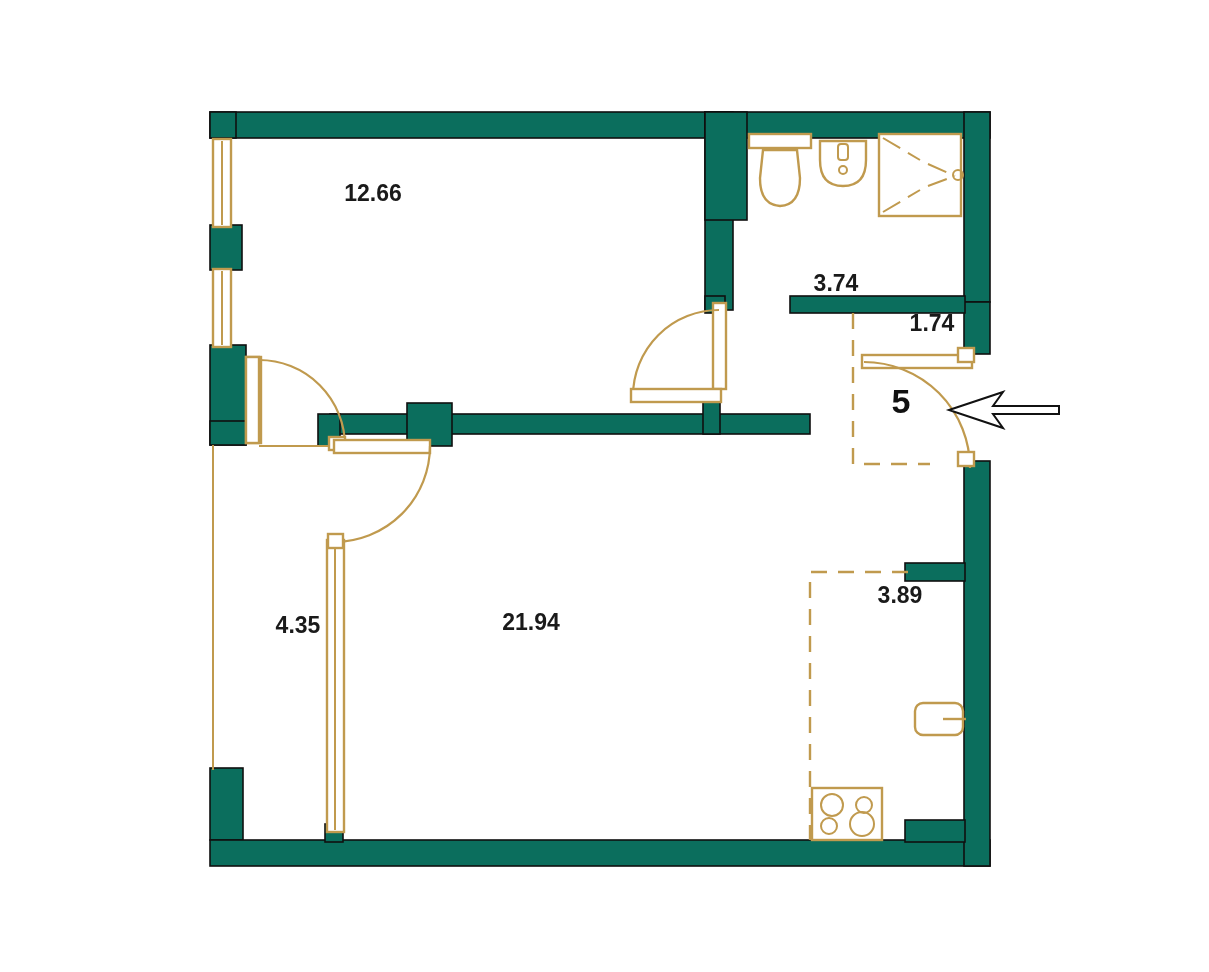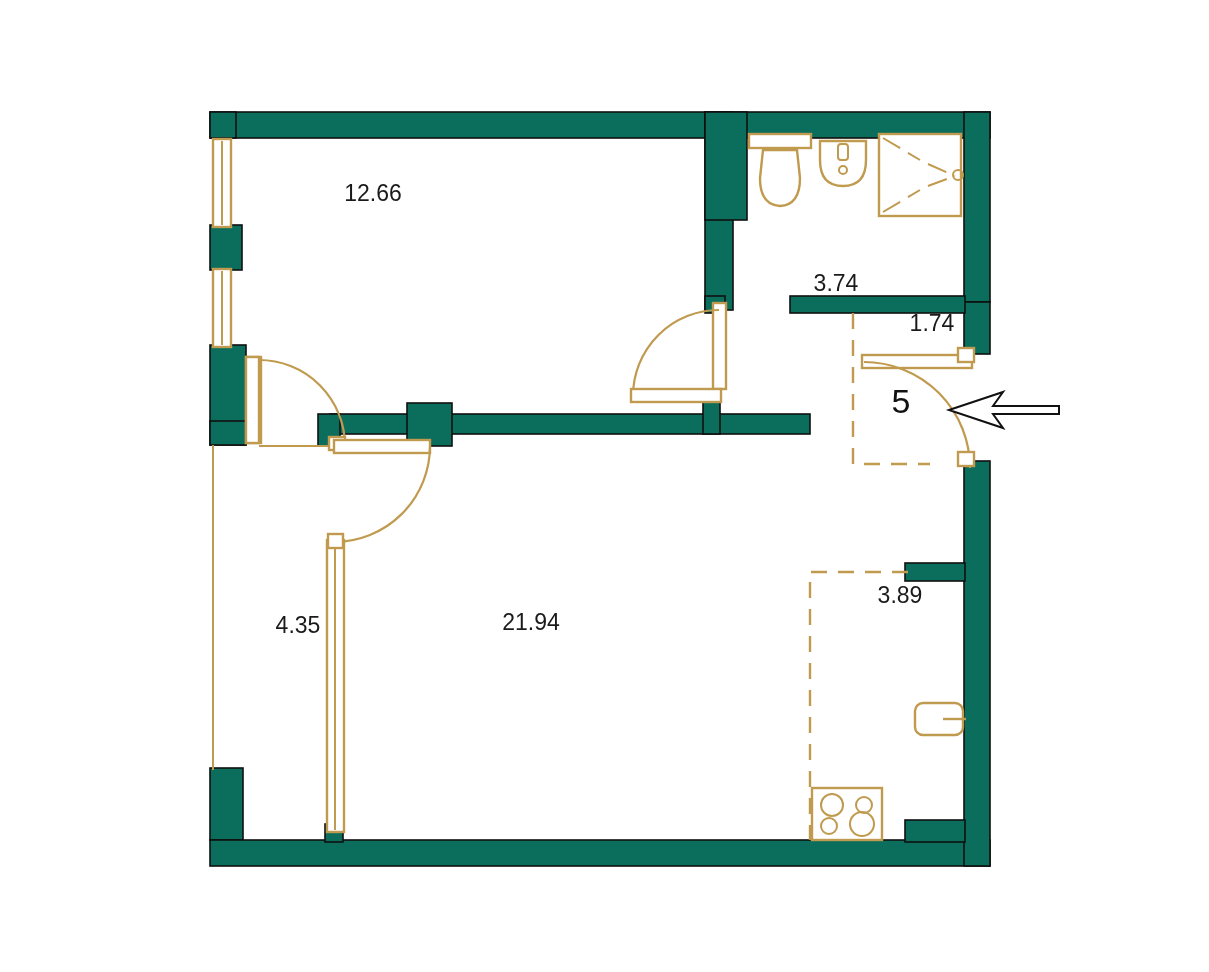--- a/index.html
+++ b/index.html
@@ -11,20 +11,21 @@
     width: 1209px;
     height: 972px;
     font-family: "Liberation Sans", sans-serif;
     overflow: hidden;
   }
   #floorplan-root {
     position: relative;
     width: 1209px;
     height: 972px;
     background: #ffffff;
+    font-weight: bold;
   }
   #plan-svg {
     display: block;
     width: 1209px;
     height: 972px;
   }
   .area-label {
     font-family: "Liberation Sans", sans-serif;
     font-size: 23px;
     fill: #1a1a1a;

